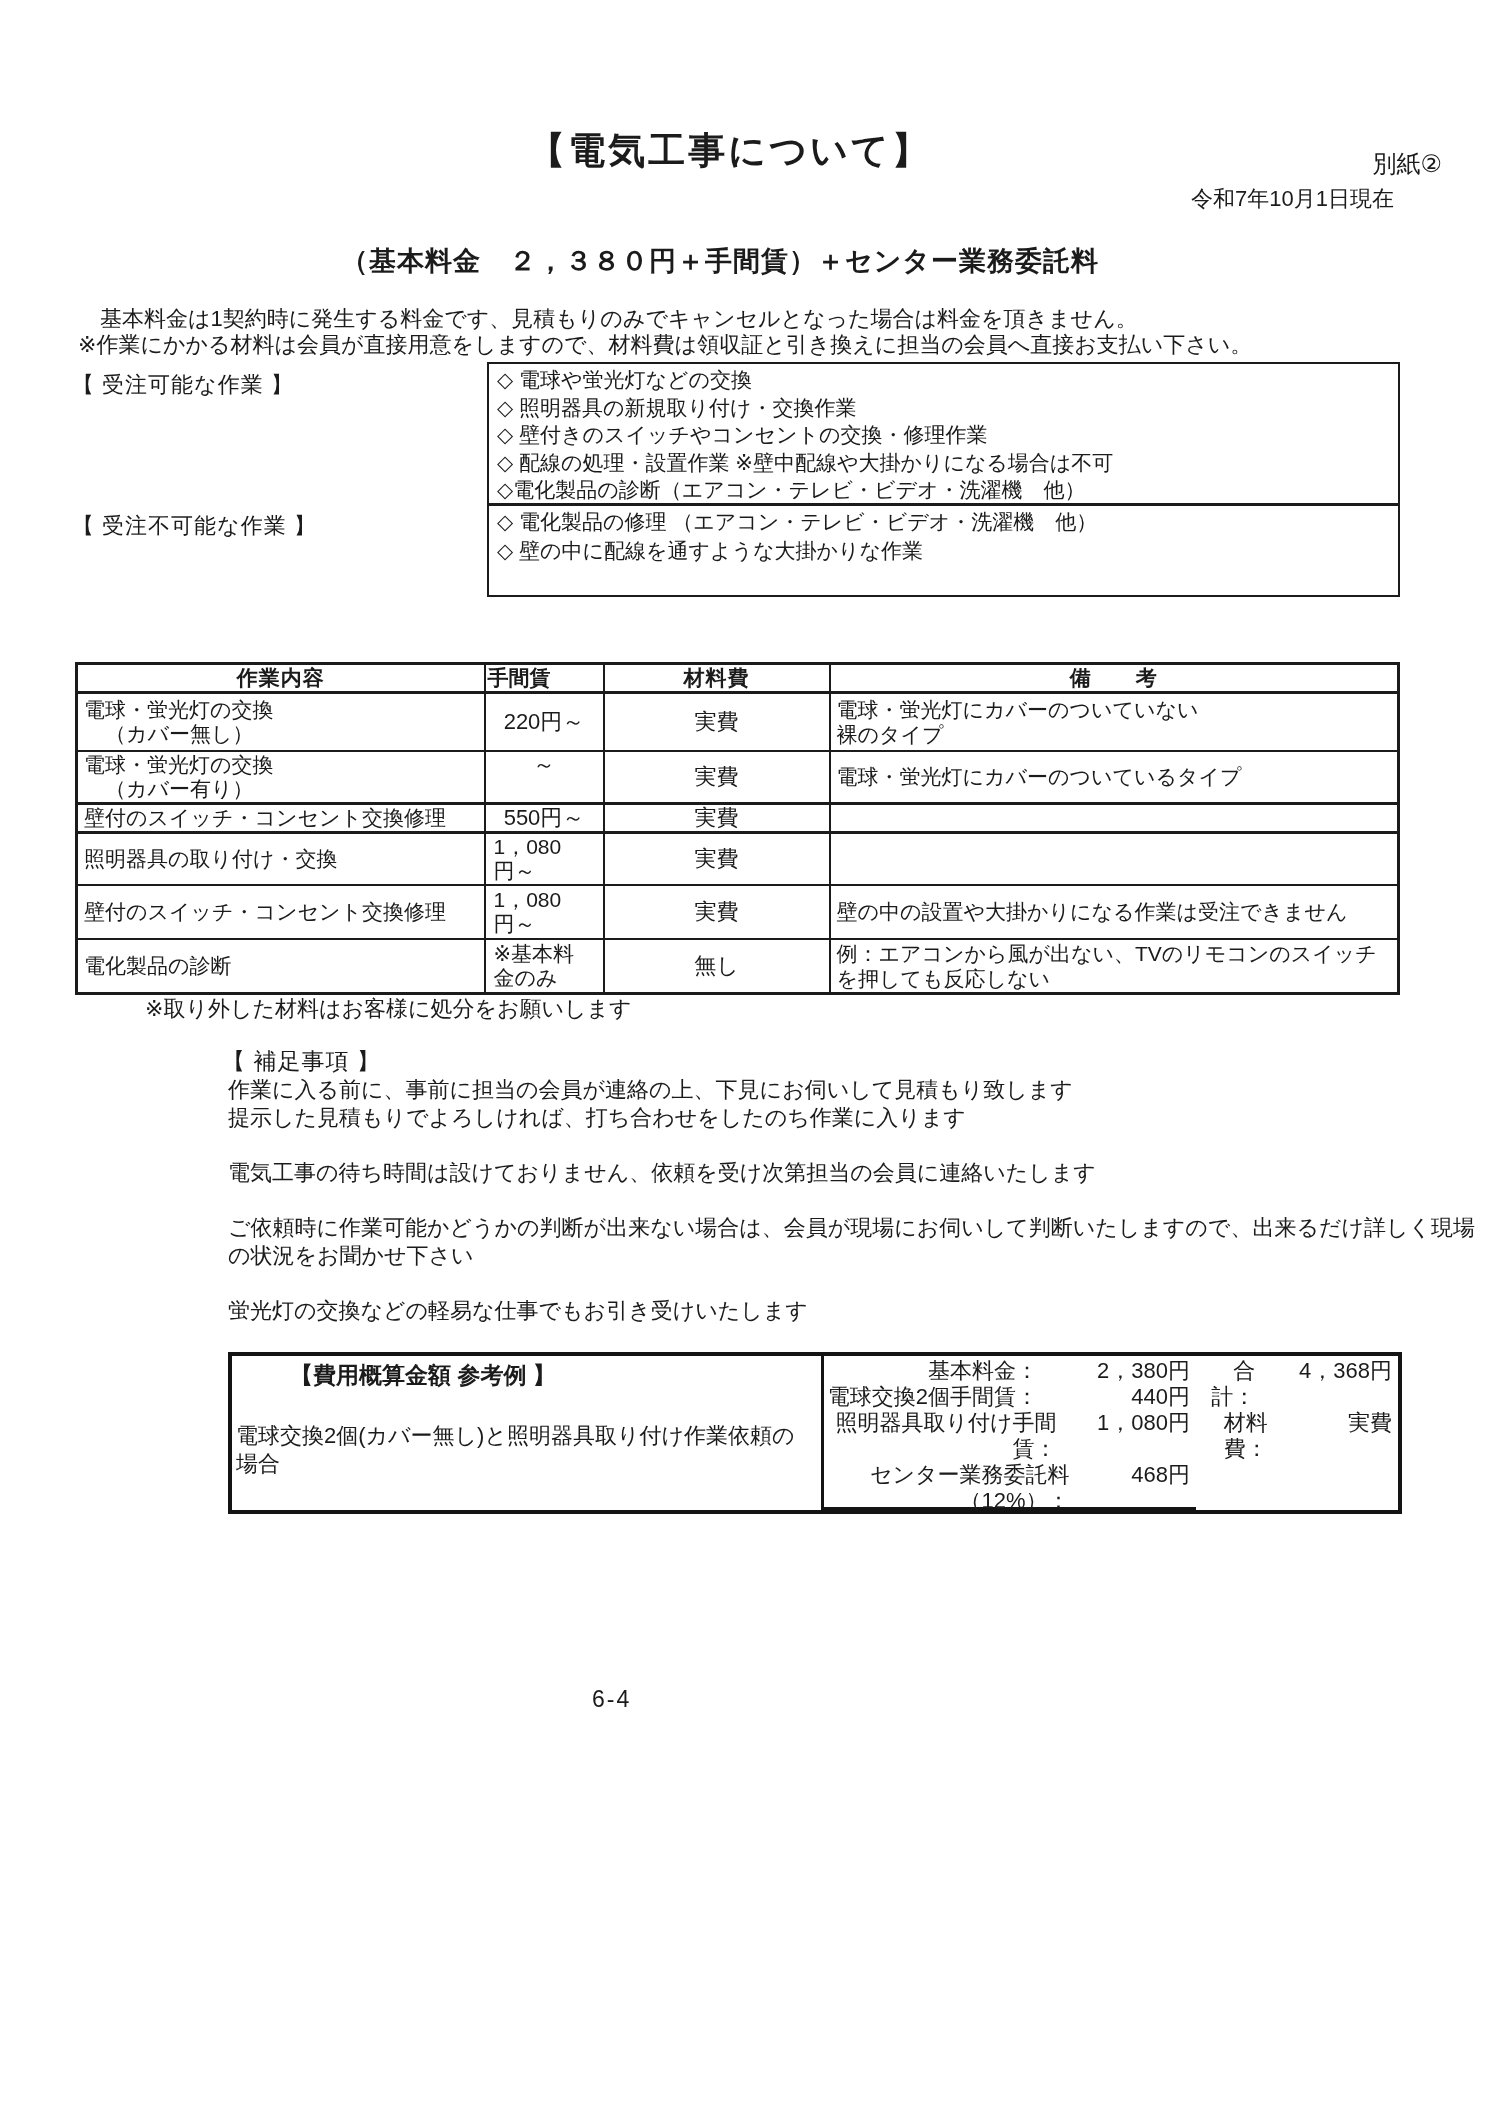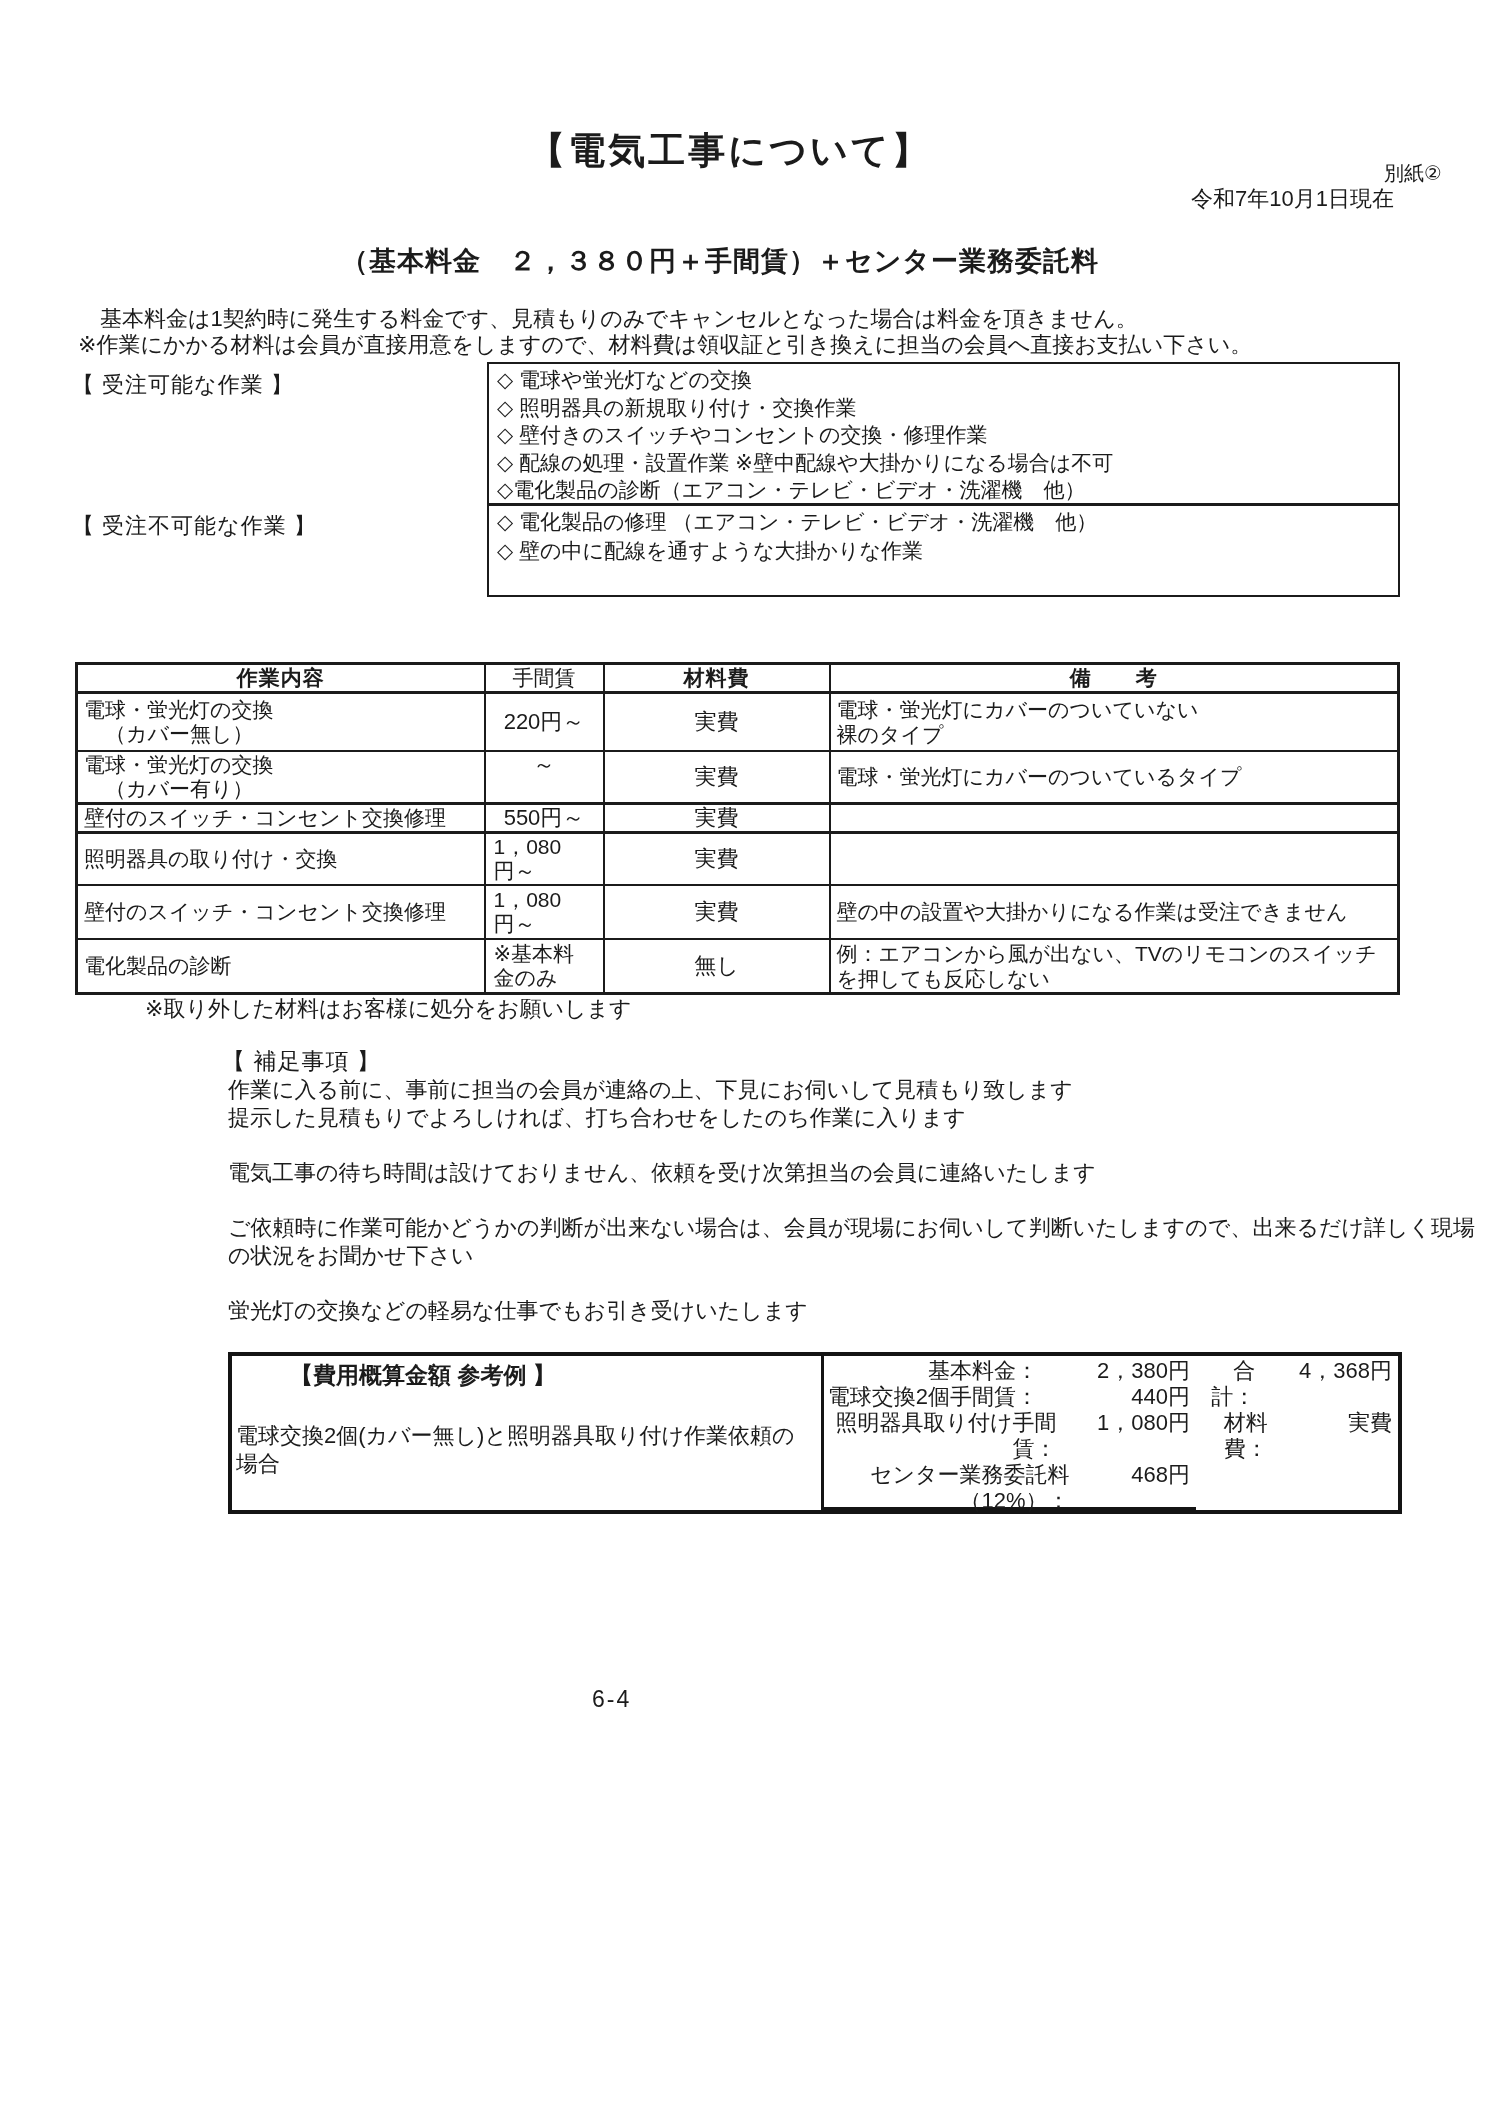--- a/index.html
+++ b/index.html
@@ -13,21 +13,21 @@
     overflow:hidden;
   }
   .abs{position:absolute;}
   .ml{white-space:pre-line;}
 
   .doc-title{
     left:0;top:126px;width:1460px;
     text-align:center;
     font-size:37px;font-weight:bold;letter-spacing:3px;
   }
-  .attach{right:58px;top:160px;font-size:20px;}
+  .attach{right:58px;top:148px;font-size:24px;}
   .datenote{right:106px;top:184px;font-size:22px;}
   .subtitle{
     left:0;top:243px;width:1440px;
     text-align:center;
     font-size:27px;font-weight:bold;letter-spacing:1px;
   }
   .intro{left:78px;top:306px;width:1400px;font-size:22px;line-height:26px;}
 
   .sec-label{font-size:22px;letter-spacing:1px;}
   .lbl-ok{left:72px;top:370px;}
@@ -54,21 +54,21 @@
   }
   .ptable th,.ptable td{
     border:2px solid #1b1b1b;
     padding:1px 6px;
     line-height:24px;
     vertical-align:middle;
     overflow:hidden;
   }
   .ptable th{font-weight:bold;border-bottom-width:3px;padding:1px 2px;}
   .ptable th.h-work,.ptable th.h-mat,.ptable th.h-note{text-align:center;letter-spacing:1px;}
-  .ptable th.h-labor{text-align:center;font-weight:normal;}
+  .ptable th.h-labor{text-align:left;font-weight:bold;}
   tr.hh{height:27px;} tr.r1{height:58px;} tr.r2{height:51px;}
   tr.r3{height:27px;} tr.r4{height:41px;margin-top:26px;} tr.r5{height:54px;} tr.r6{height:54px;}
   tr.thickb td{border-bottom-width:3px;}
   td.c-work{text-align:left;}
   td.c-labor{text-align:center;font-size:22px;}
   td.c-labor-left{text-align:left;padding-left:8px;font-size:21px;}
   td.c-mat{text-align:center;font-size:22px;}
   td.c-note{text-align:left;line-height:25px;}
   td.vtop{vertical-align:top;}
 

